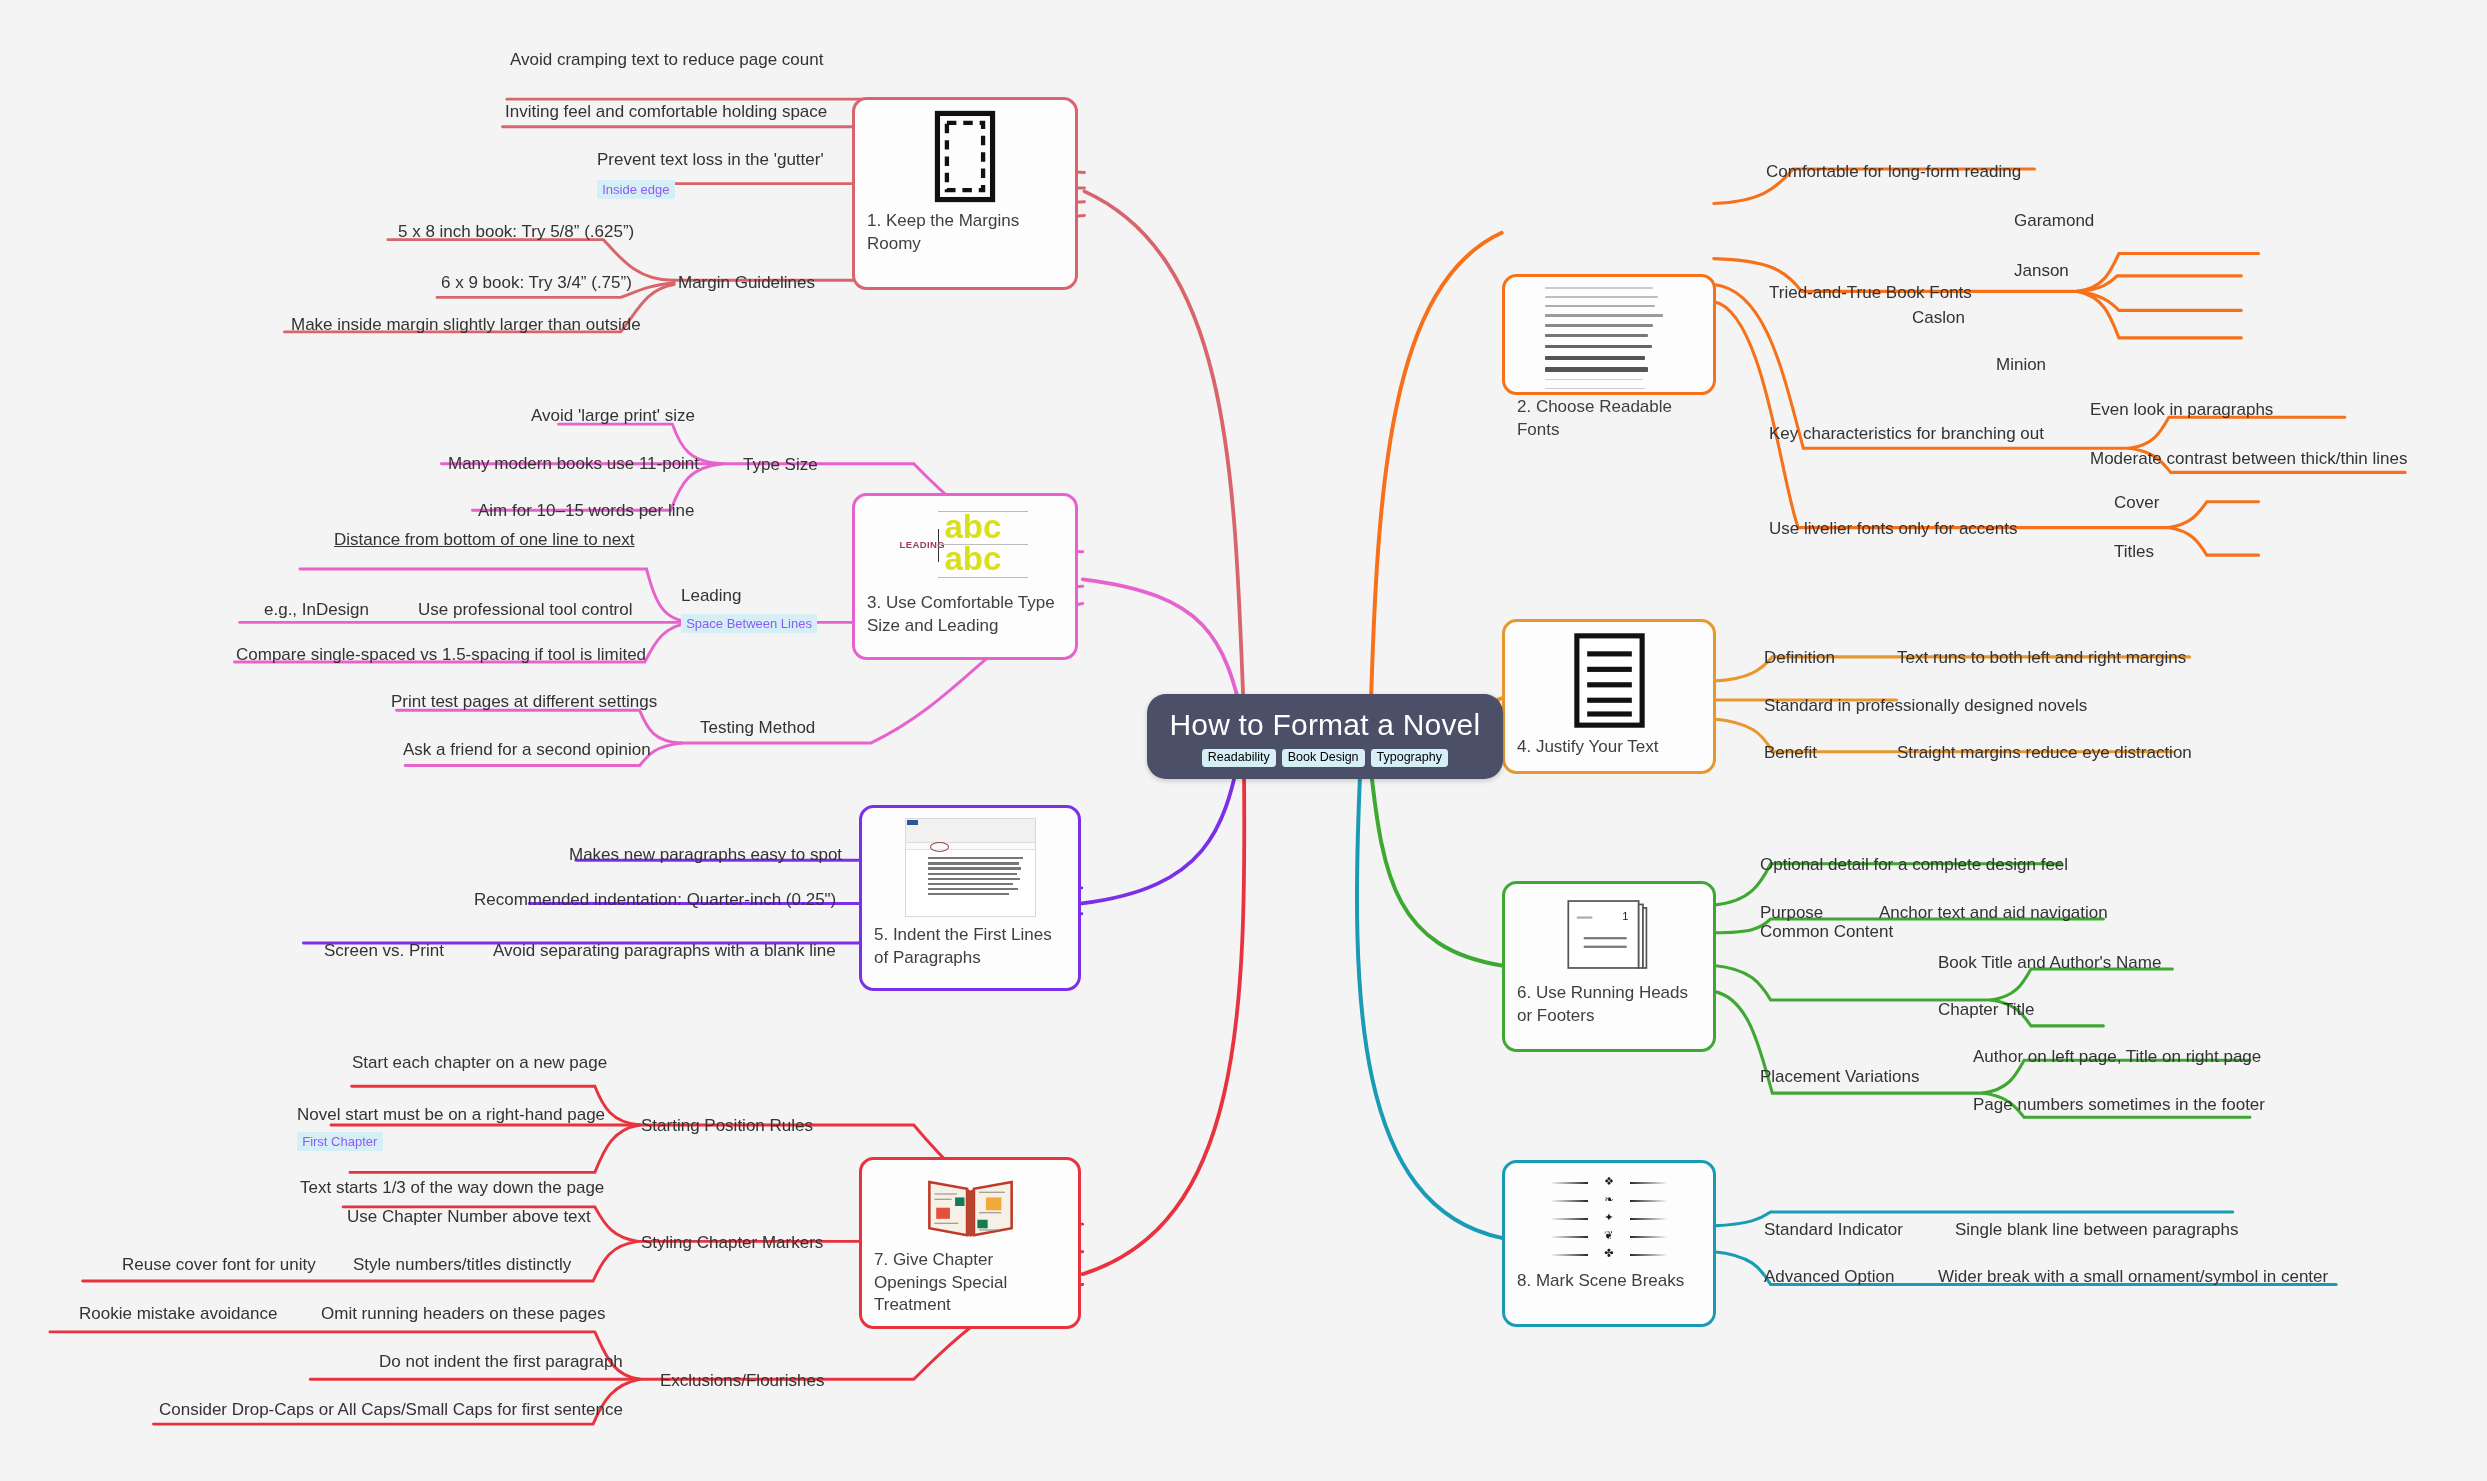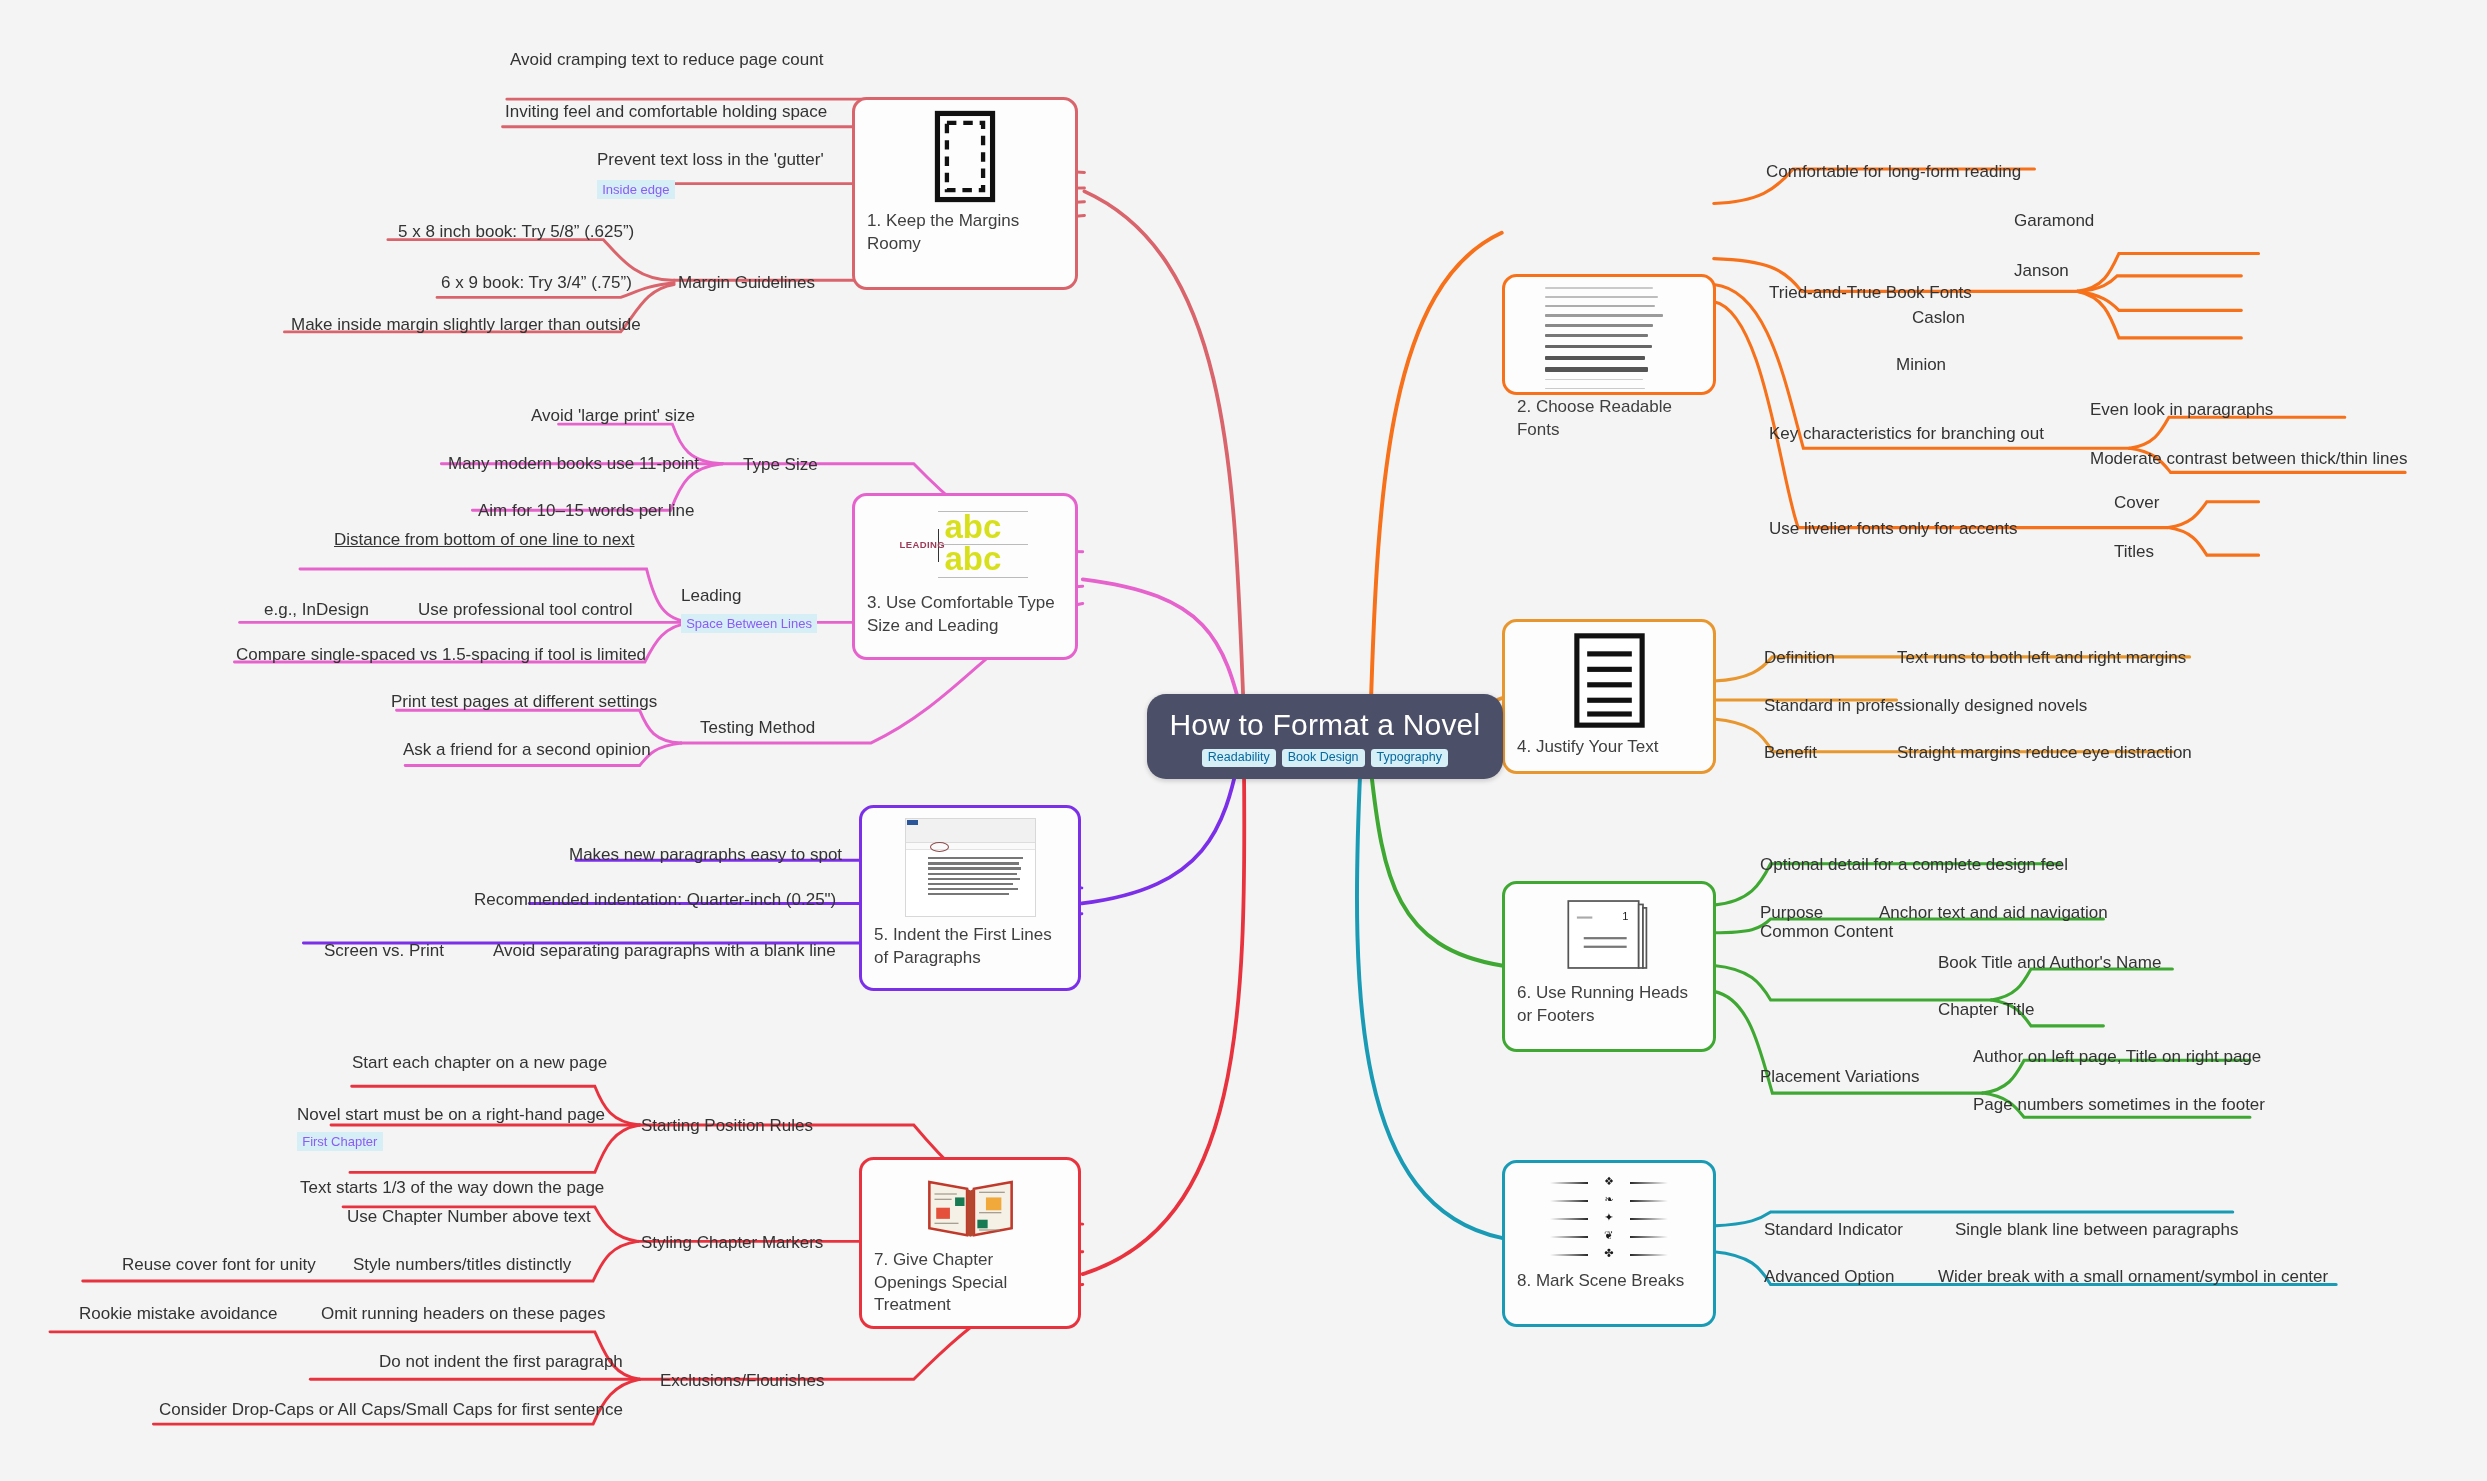--- a/index.html
+++ b/index.html
@@ -25,21 +25,21 @@
   }
   .center-title{
     color:#ffffff;
     font-size:30px;
     letter-spacing:0.2px;
     white-space:nowrap;
     line-height:1.1;
   }
   .center-tags{margin-top:7.8px;display:flex;gap:6px;justify-content:center;}
   .tag{
-    background:#d6eef5;color:#0369a1;
+    background:#d6eef5;color:#000000;
     font-size:12.5px;
     padding:1.7px 6px 2.6px 6px;
     border-radius:3.4px;
     white-space:nowrap;
   }
 
   
   .card{
     position:absolute;
     background:#fdfdfd;
@@ -418,21 +418,21 @@
   <div class="lbl lvl3" style="left:321px;top:1304px;">Omit running headers on these pages</div>
   <div class="lbl lvl3" style="left:79px;top:1304px;">Rookie mistake avoidance</div>
   <div class="lbl lvl3" style="left:379px;top:1352px;">Do not indent the first paragraph</div>
   <div class="lbl lvl3" style="left:159px;top:1400px;">Consider Drop-Caps or All Caps/Small Caps for first sentence</div>
 
   <div class="lbl lvl2" style="left:1766px;top:162px;">Comfortable for long-form reading</div>
   <div class="lbl lvl2" style="left:1769px;top:283px;">Tried-and-True Book Fonts</div>
   <div class="lbl lvl3" style="left:2014px;top:211px;">Garamond</div>
   <div class="lbl lvl3" style="left:2014px;top:261px;">Janson</div>
   <div class="lbl lvl3" style="left:1912px;top:308px;">Caslon</div>
-  <div class="lbl lvl3" style="left:1896px;top:355px;">Minion</div>
+  <div class="lbl lvl3" style="left:1996px;top:355px;">Minion</div>
 
   <div class="lbl lvl2" style="left:1769px;top:424px;">Key characteristics for branching out</div>
   <div class="lbl lvl3" style="left:2090px;top:400px;">Even look in paragraphs</div>
   <div class="lbl lvl3" style="left:2090px;top:449px;">Moderate contrast between thick/thin lines</div>
 
   <div class="lbl lvl2" style="left:1769px;top:519px;">Use livelier fonts only for accents</div>
   <div class="lbl lvl3" style="left:2114px;top:493px;">Cover</div>
   <div class="lbl lvl3" style="left:2114px;top:542px;">Titles</div>
 
   <div class="lbl lvl3" style="left:1764px;top:648px;">Definition</div>

